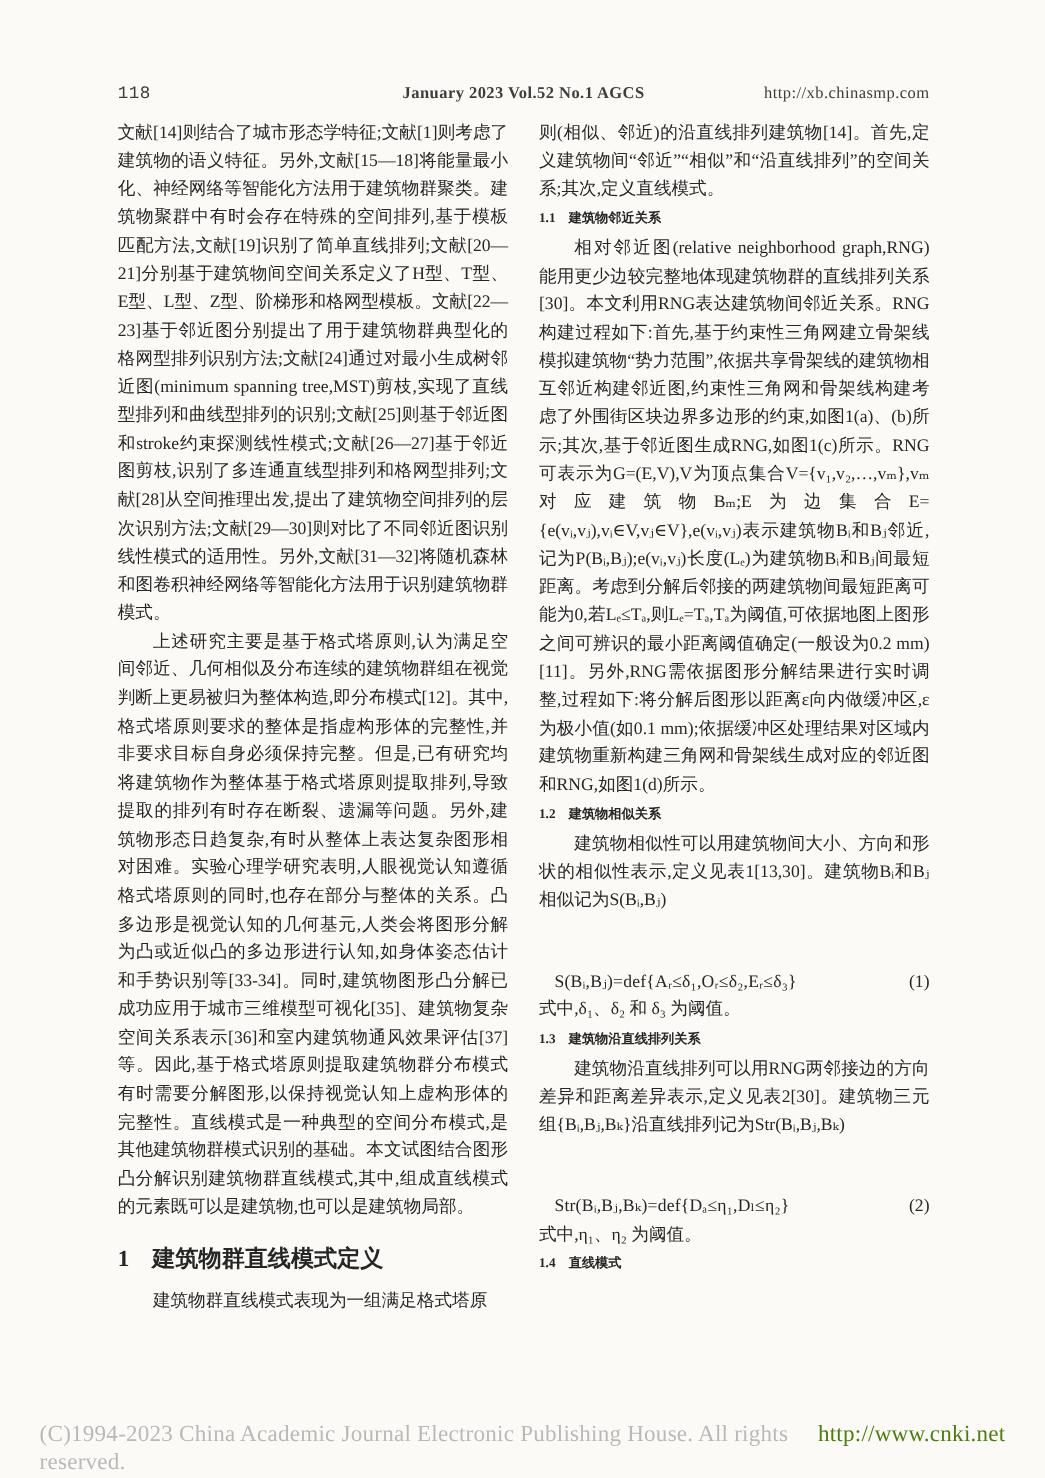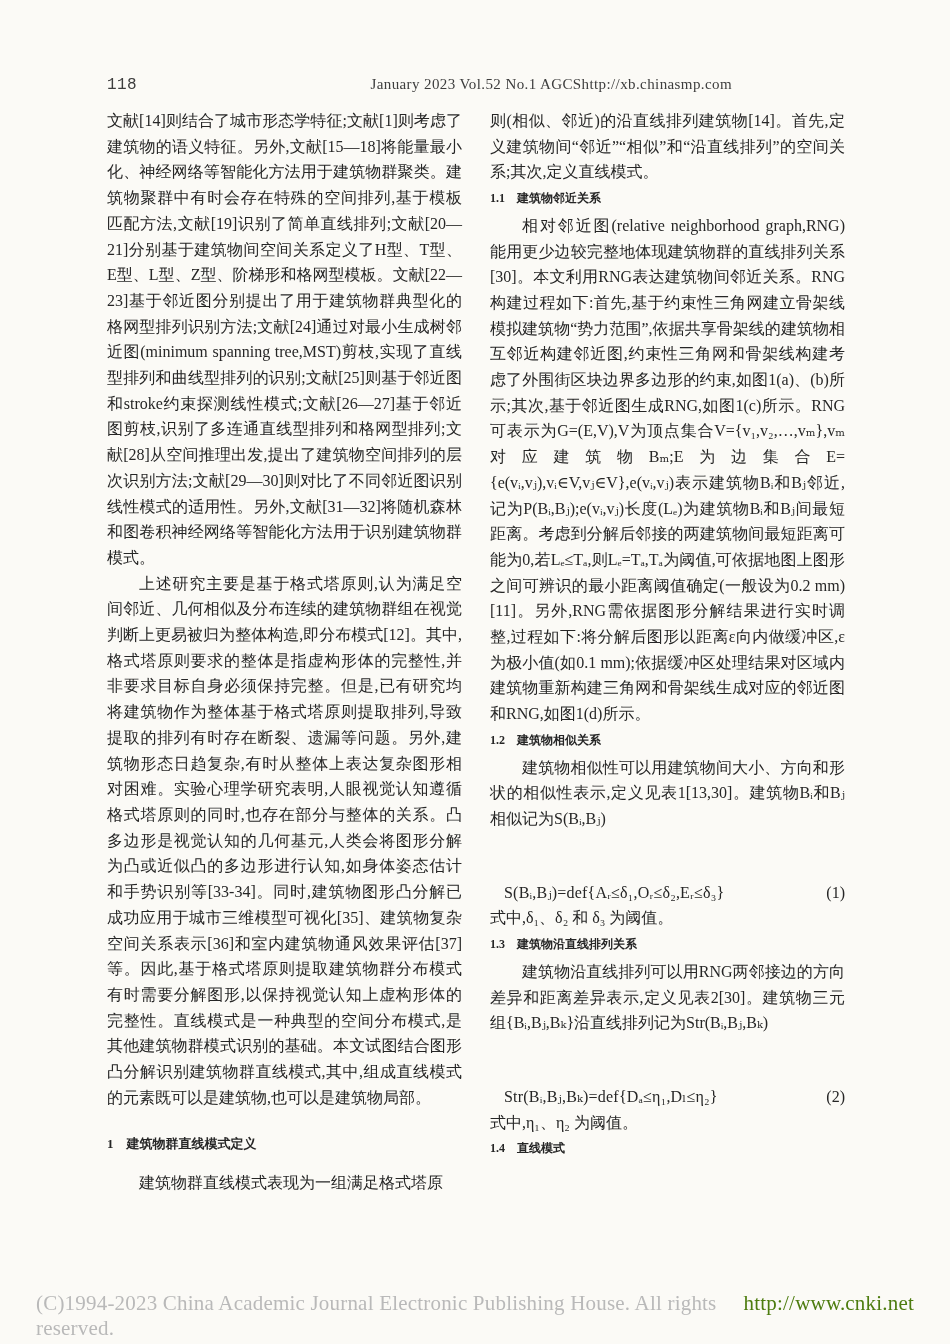--- a/index.html
+++ b/index.html
@@ -22,41 +22,41 @@
     top: 76px;
     left: 107px;
     width: 738px;
     display: flex;
     align-items: baseline;
     font-size: 15px;
     color: #3d3d3d;
     letter-spacing: 0.4px;
   }
   .page-header .hdr-left  { flex: 1; text-align: left; font-size: 16px; font-family: Liberation Mono, monospace; }
-  .page-header .hdr-center{ flex: none; text-align: center; }
-  .page-header .hdr-right { flex: 1; text-align: left; }
+  .page-header .hdr-center{ flex: none; text-align: center; font-weight: bold; }
+  .page-header .hdr-right { flex: 1; text-align: right; }
   .columns {
     position: absolute;
     top: 108px;
     left: 107px;
     width: 738px;
     display: flex;
     gap: 28px;
   }
   .col {
     width: 355px;
     font-size: 16px;
     line-height: 25.7px;
     text-align: justify;
     text-justify: inter-ideograph;
   }
   .col p { margin: 0; text-indent: 2em; }
   .col p.no-indent { text-indent: 0; }
   .section-heading {
-    font-size: 13px;
+    font-size: 21px;
     font-weight: bold;
     margin: 21px 0 13px 0;
     line-height: 26px;
     font-family: Liberation Serif, serif;
   }
   .subsection-heading {
     font-size: 12px;
     font-weight: bold;
     margin: 1px 0;
     line-height: 25.7px;

